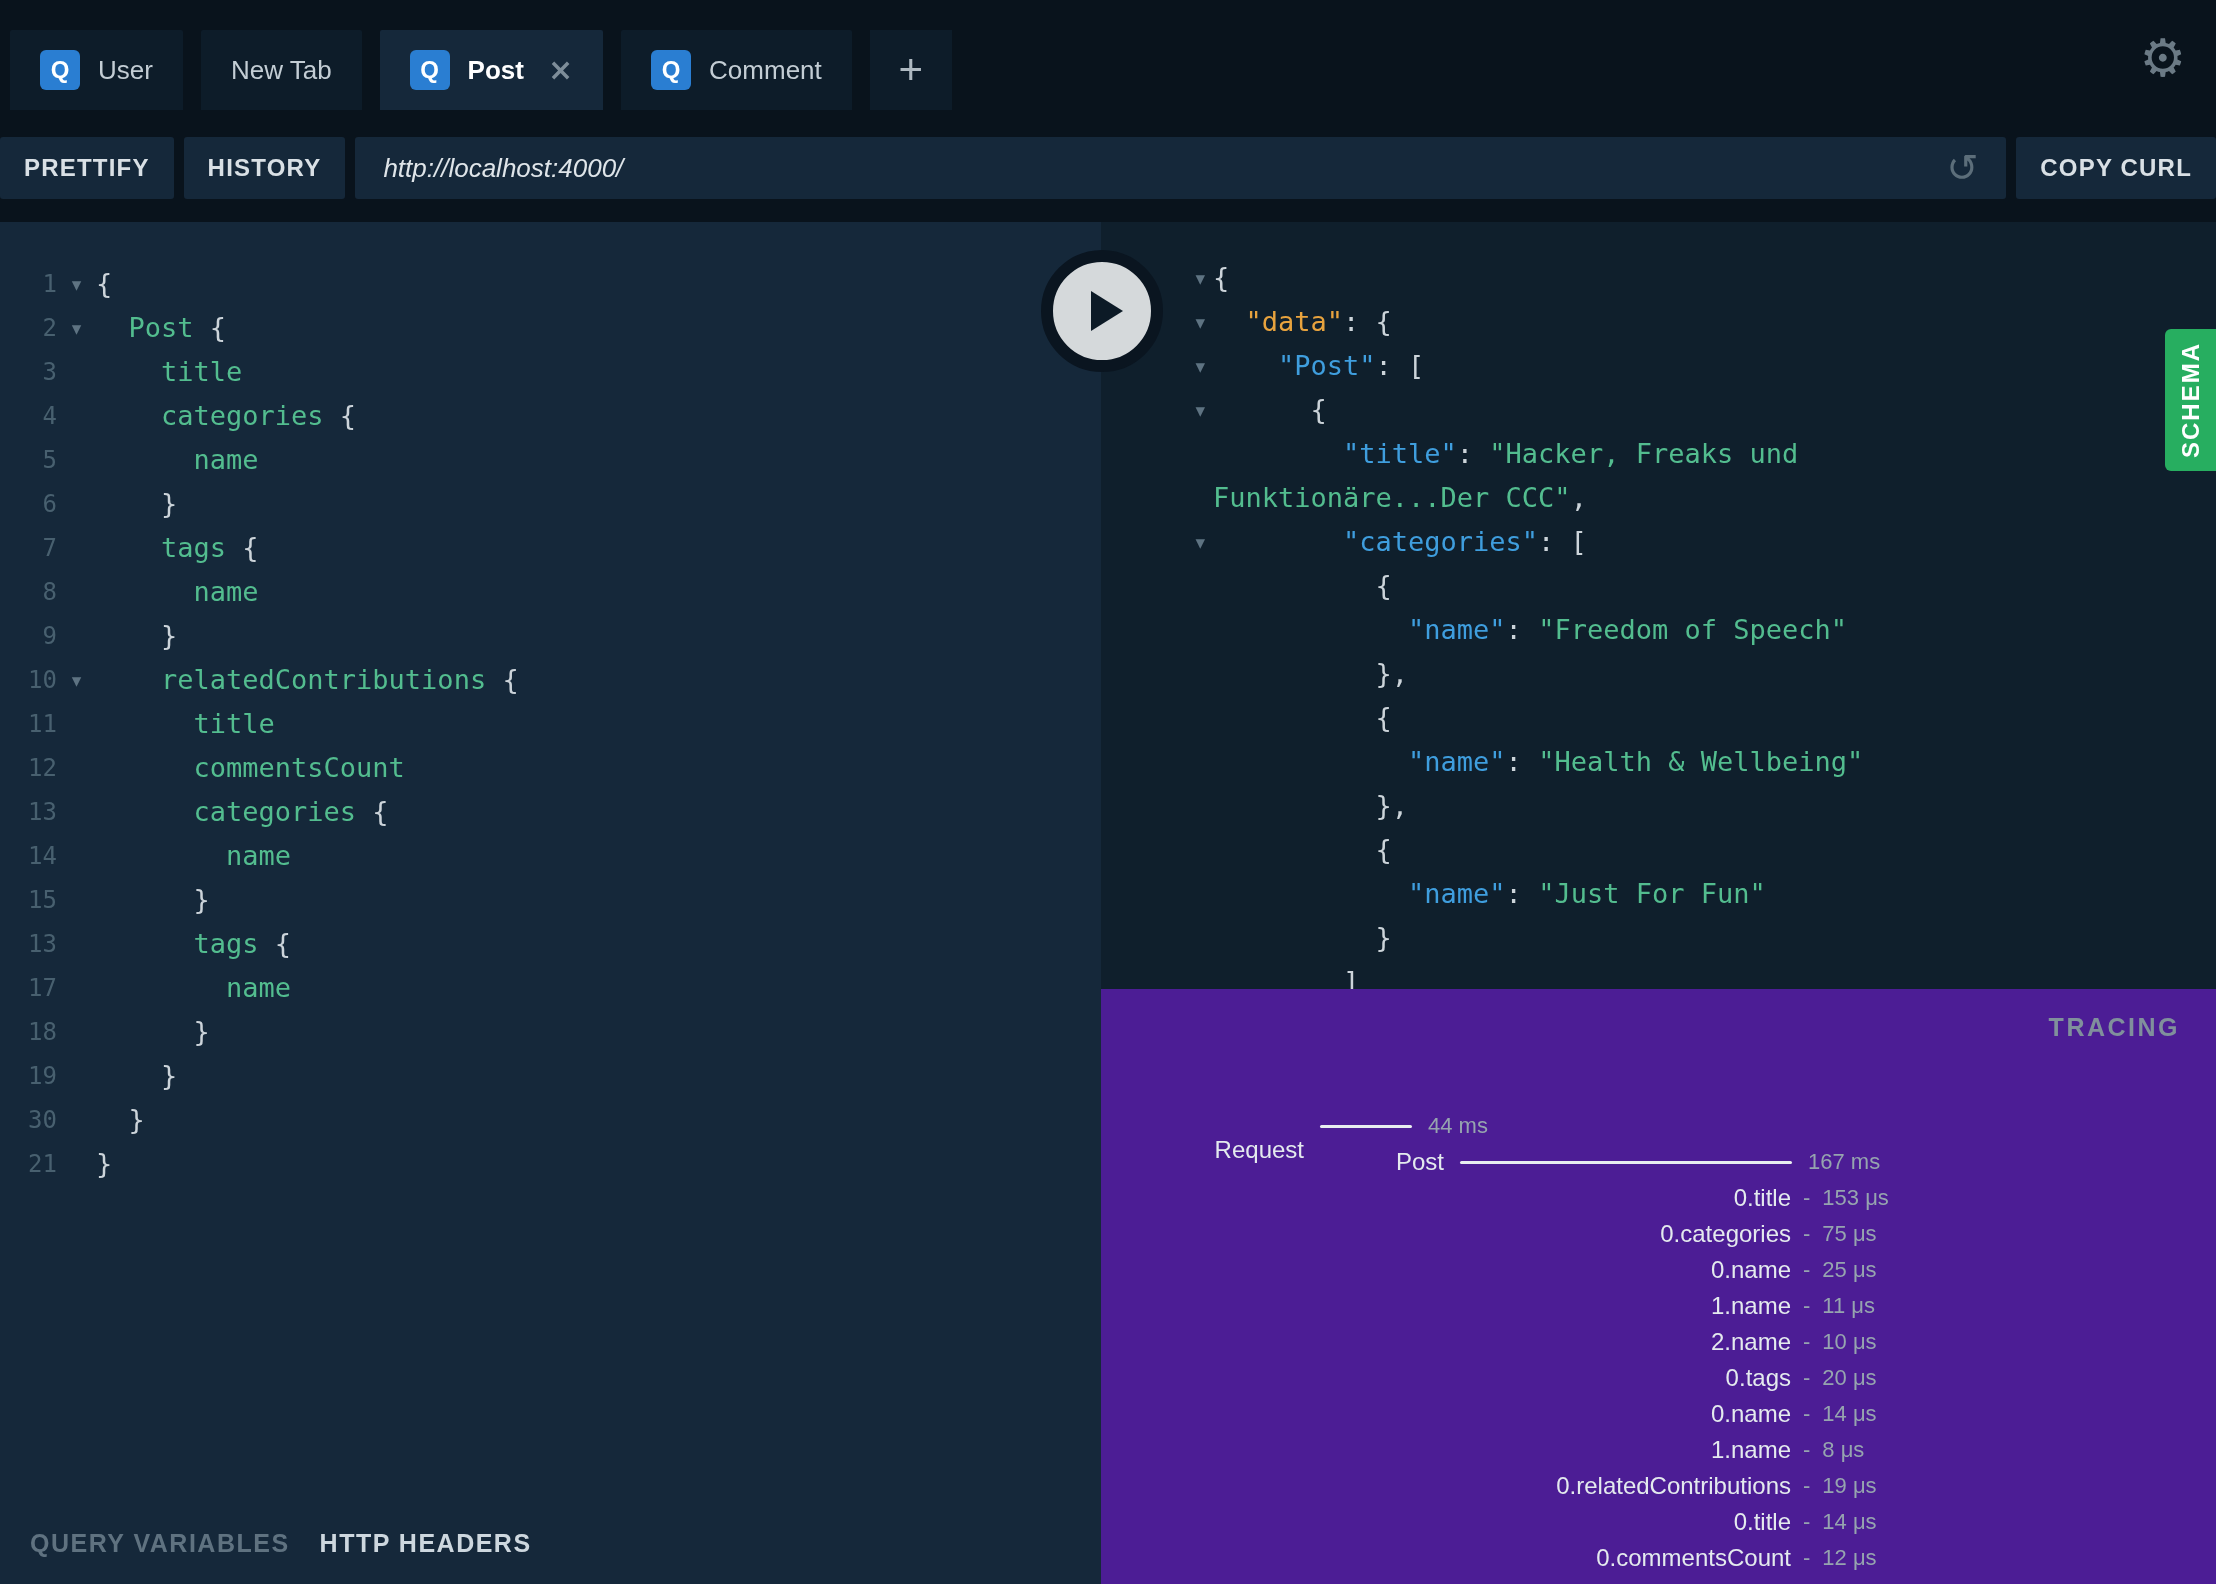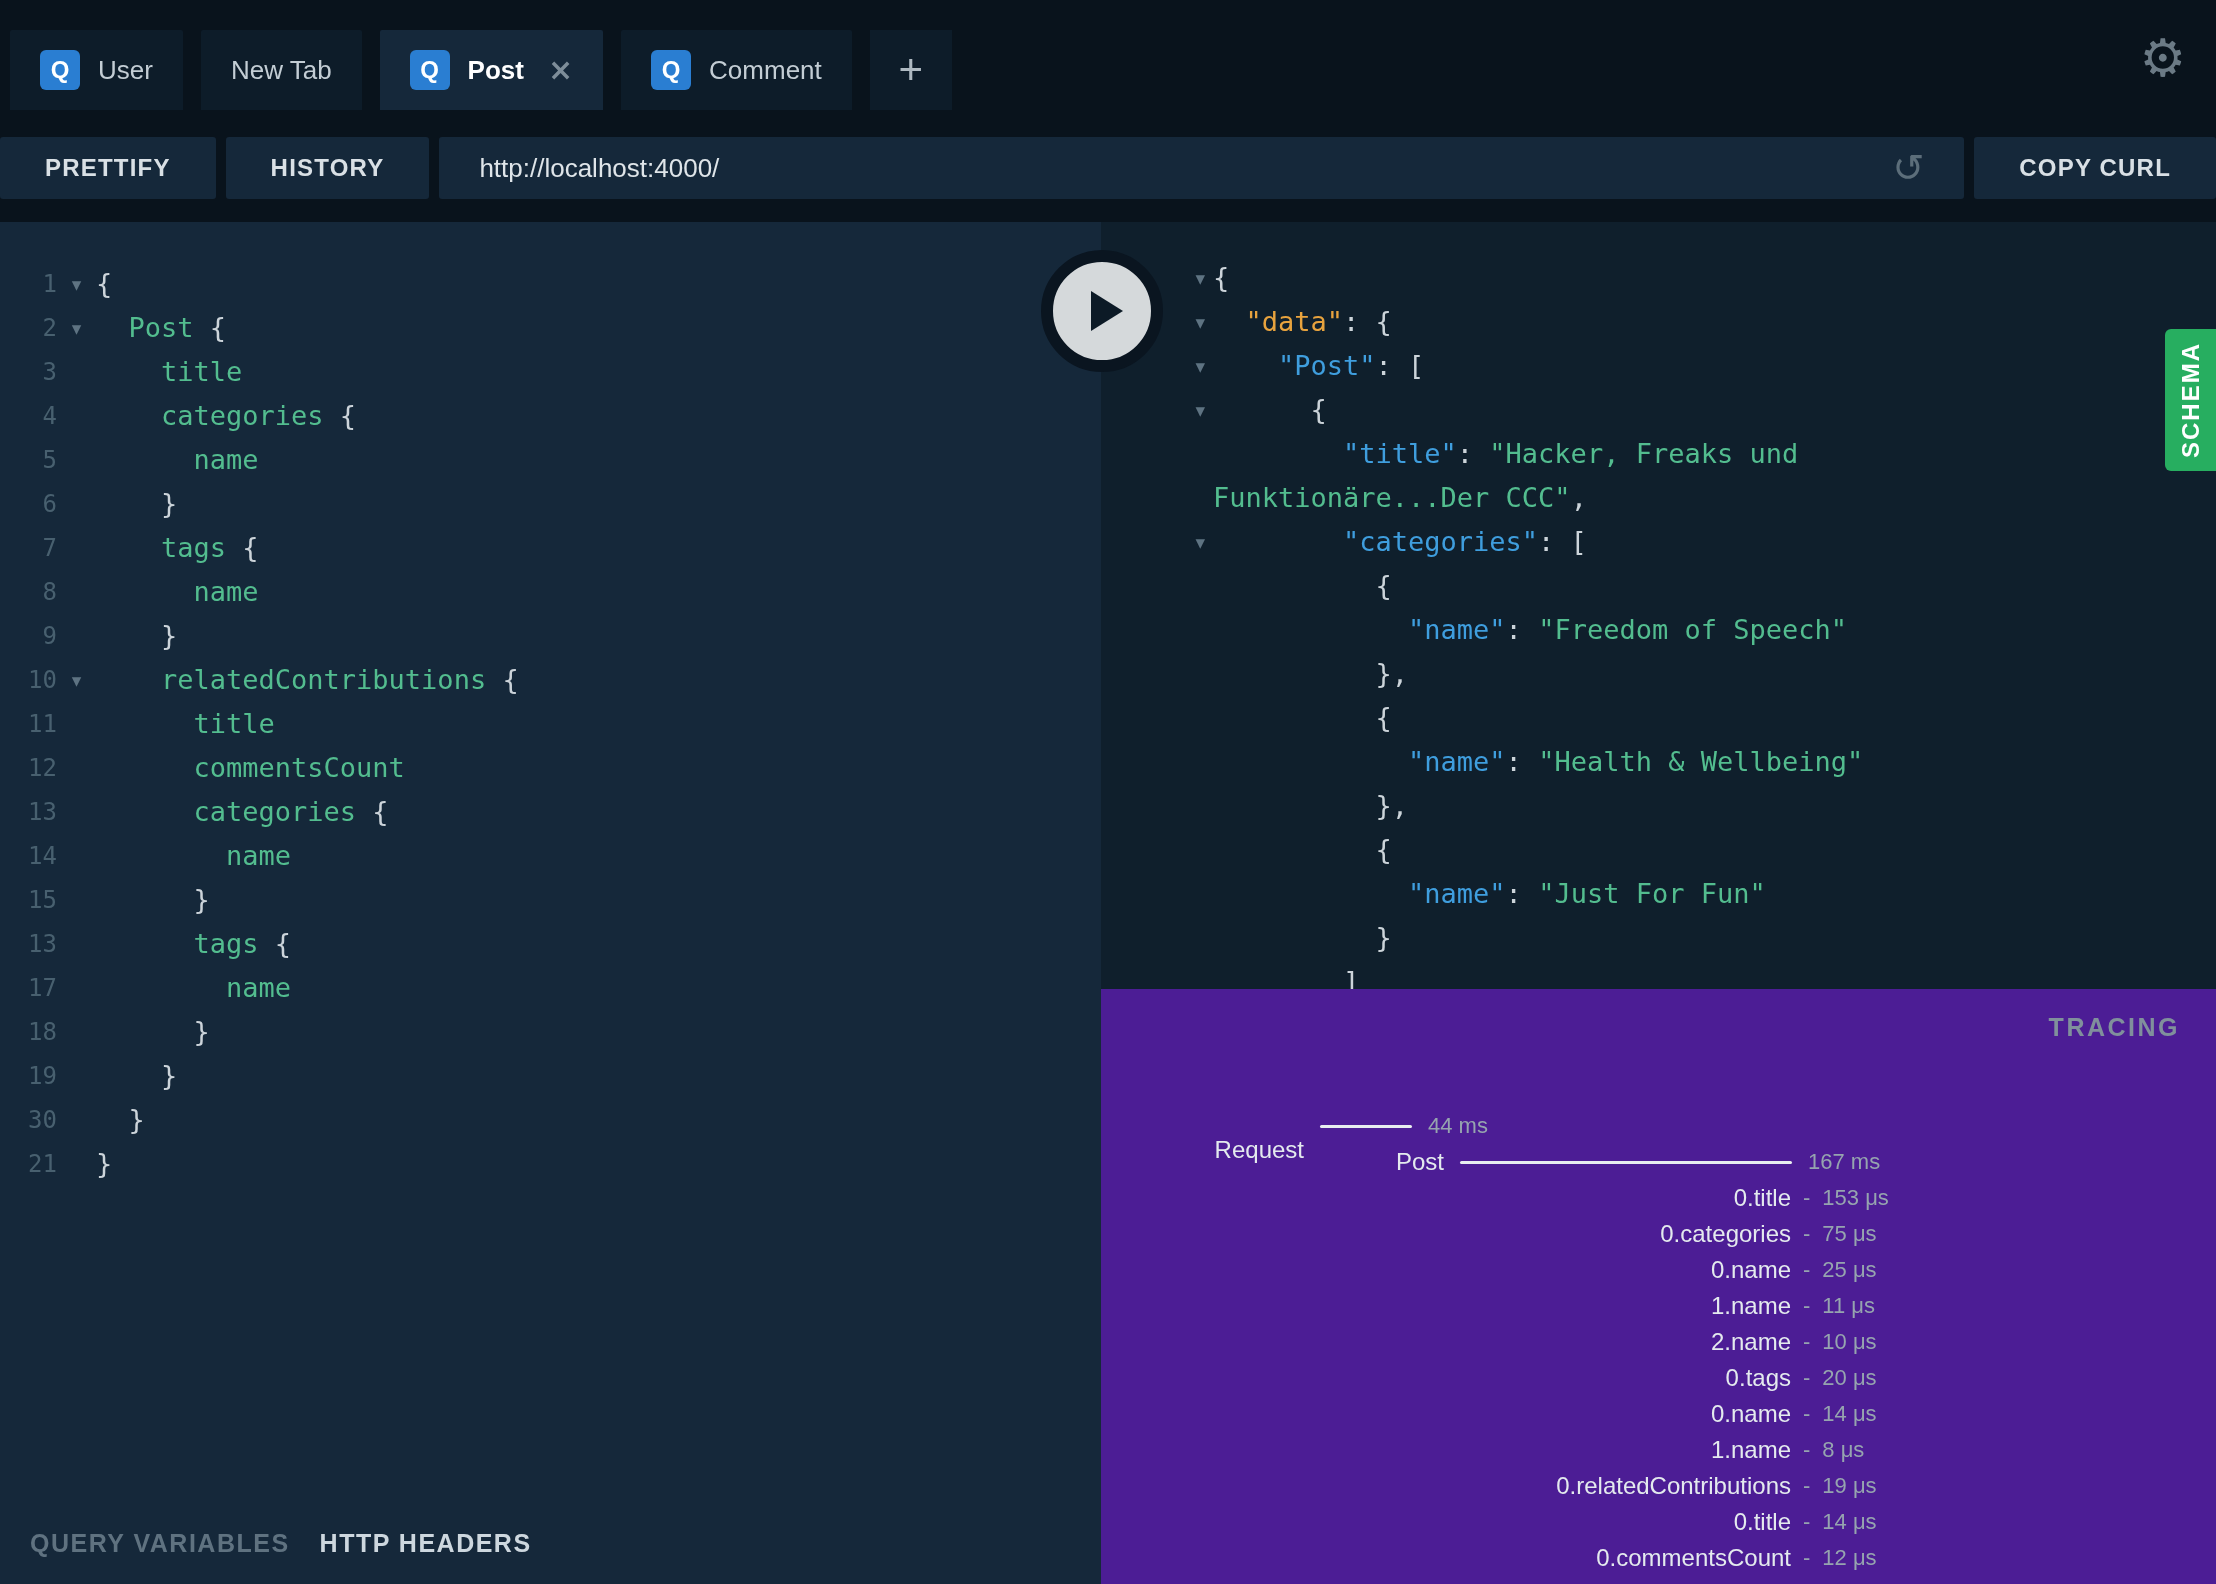--- a/index.html
+++ b/index.html
@@ -16,23 +16,23 @@
            font-size:24px; display:flex; align-items:center; justify-content:center; margin-right:18px; flex:none; }
   .tab-close { margin-left:24px; color:#7d8d99; font-size:30px; line-height:1; }
   .tab-add { height:80px; width:82px; background:#0d1c29; color:#aeb9c1; font-size:42px; font-weight:300;
              display:flex; align-items:center; justify-content:center; cursor:pointer; }
   .gear { position:absolute; top:28px; right:30px; font-size:52px; color:#6b7a85; cursor:pointer; }
   .icon { font-family:"DejaVu Sans", sans-serif; }
 
   
   .toolbar { position:absolute; top:137px; left:0; right:0; height:62px; display:flex; gap:10px; }
   .tbtn { background:#15283a; color:#d9e0e5; font-size:24px; font-weight:600; letter-spacing:1.2px;
-          display:flex; align-items:center; padding:0 45px; border:none; border-radius:3px;
+          display:flex; align-items:center; padding:0 24px; border:none; border-radius:3px;
           font-family:"Liberation Sans",sans-serif; cursor:pointer; }
-  .urlbox { flex:1; background:#15283a; border-radius:3px; display:flex; align-items:center; padding:0 40px; }
+  .urlbox { flex:1; background:#15283a; border-radius:3px; display:flex; align-items:center; padding:0 28px;font-style:italic; }
   .url { flex:1; color:#dfe5e9; font-size:26px; }
   .refresh { color:#5c6e7a; font-size:38px; cursor:pointer; }
 
   
   .main { position:absolute; top:222px; left:0; right:0; bottom:0; }
   .editor { position:absolute; left:0; top:0; width:1101px; height:100%; background:#15283a; }
   .qlines { padding-top:40px; font-family:"DejaVu Sans Mono", monospace; font-size:27px; }
   .qline { display:flex; height:44px; line-height:44px; }
   .ln { width:57px; text-align:right; color:#48606f; font-size:24px; flex:none; }
   .fold { width:39px; text-align:center; color:#5e7382; font-size:19px; flex:none; cursor:pointer;

